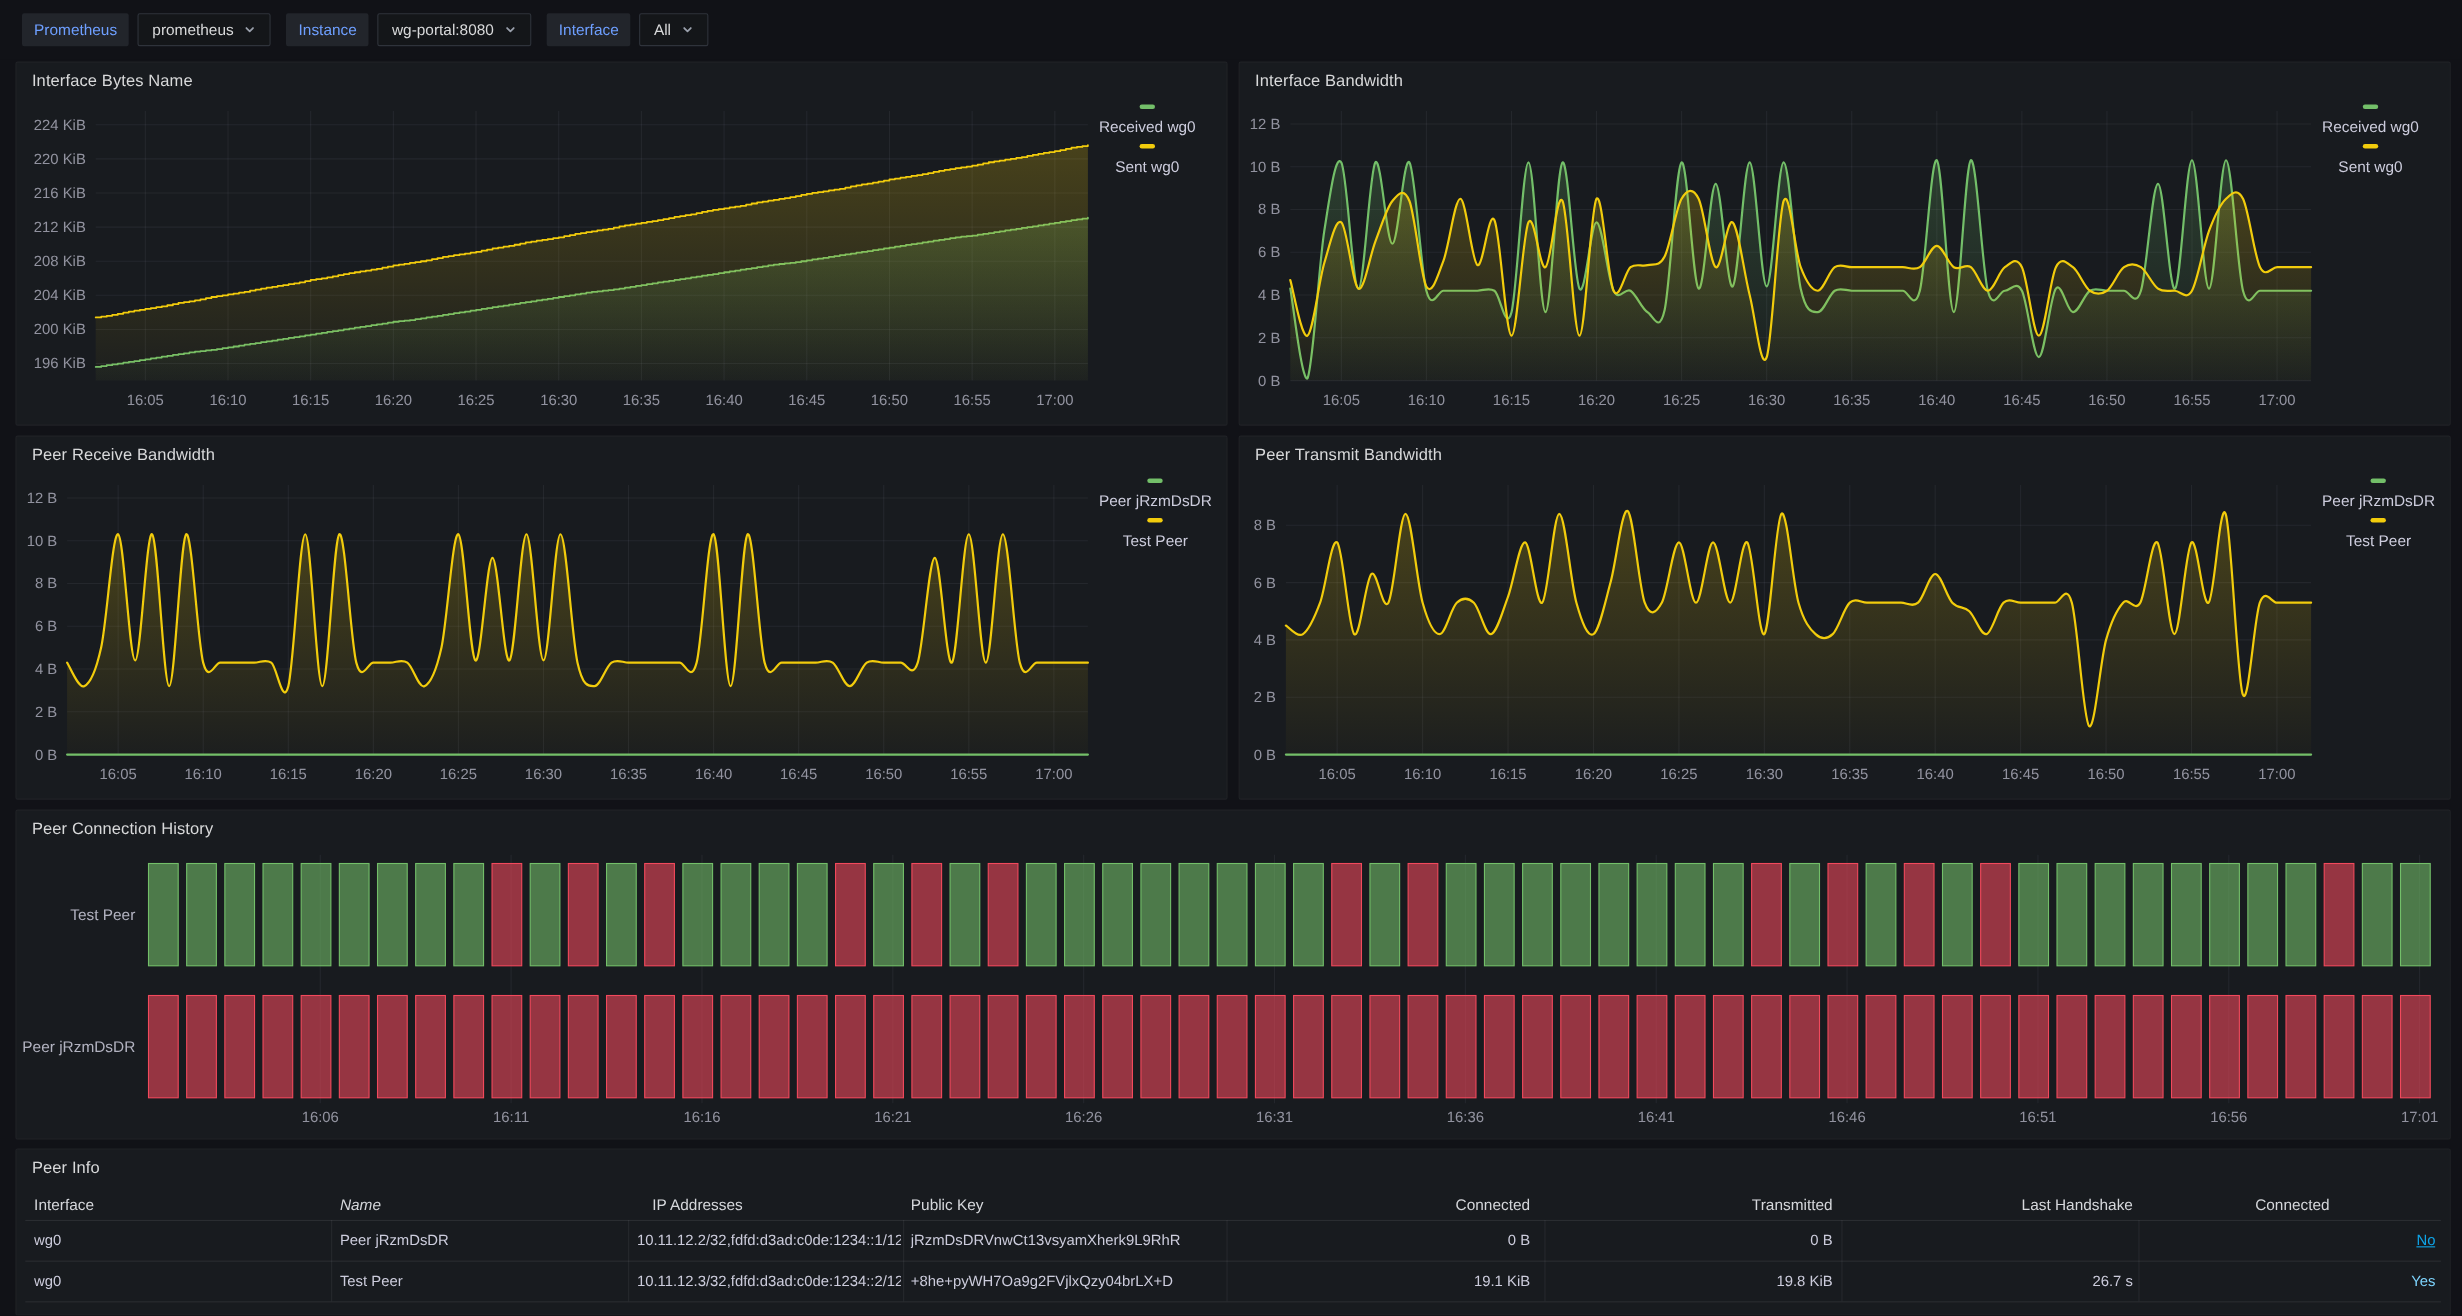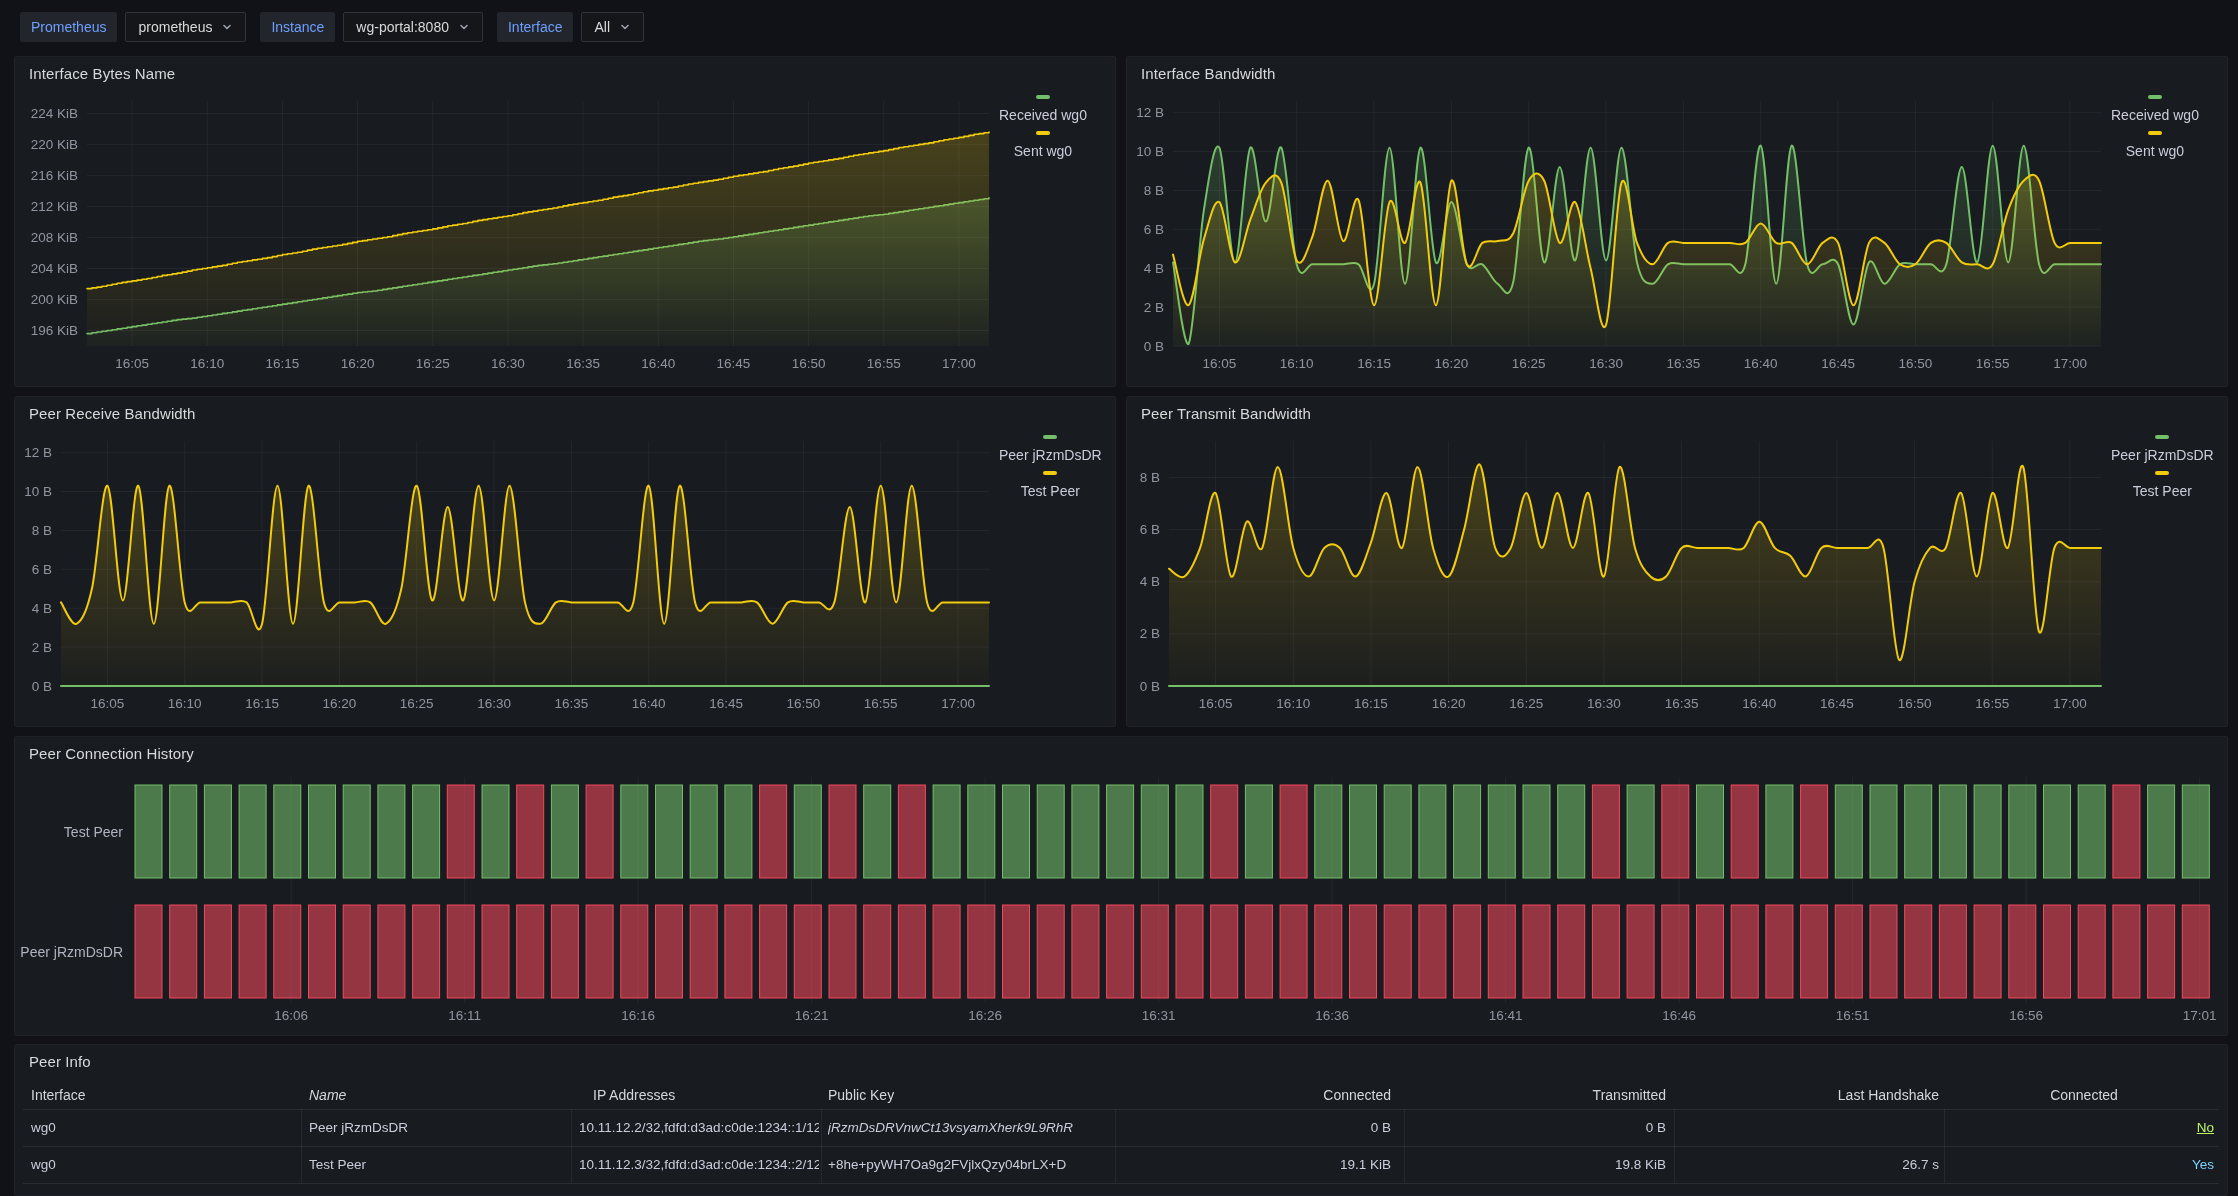--- a/index.html
+++ b/index.html
@@ -517,25 +517,25 @@
       <div class="vline" style="left: 286px; top: 64px; height: 74px;"></div>
       <div class="vline" style="left: 556px; top: 64px; height: 74px;"></div>
       <div class="vline" style="left: 806px; top: 64px; height: 74px;"></div>
       <div class="vline" style="left: 1100px; top: 64px; height: 74px;"></div>
       <div class="vline" style="left: 1389px; top: 64px; height: 74px;"></div>
       <div class="vline" style="left: 1659px; top: 64px; height: 74px;"></div>
       <div class="vline" style="left: 1929px; top: 64px; height: 74px;"></div>
       <div class="tcell" style="left: 16px; top: 64px; width: 266px; text-align: left;">wg0</div>
       <div class="tcell" style="left: 294px; top: 64px; width: 258px; text-align: left;">Peer jRzmDsDR</div>
       <div class="tcell" style="left: 564px; top: 64px; width: 240px; text-align: left;">10.11.12.2/32,fdfd:d3ad:c0de:1234::1/128</div>
-      <div class="tcell" style="left: 813px; top: 64px; width: 283px; text-align: left; font-style: italic;">jRzmDsDRVnwCt13vsyamXherk9L9RhR</div>
+      <div class="tcell" style="left: 813px; top: 64px; width: 283px; text-align: left;">jRzmDsDRVnwCt13vsyamXherk9L9RhR</div>
       <div class="tcell" style="left: 1110px; top: 64px; width: 266px; text-align: right;">0 B</div>
       <div class="tcell" style="left: 1399px; top: 64px; width: 252px; text-align: right;">0 B</div>
       <div class="tcell" style="left: 1667px; top: 64px; width: 257px; text-align: right;"></div>
-      <div class="tcell" style="left: 1939px; top: 64px; width: 260px; text-align: right; color: #bef264; text-decoration: underline;">No</div>
+      <div class="tcell" style="left: 1939px; top: 64px; width: 260px; text-align: right; color: #0ea5e9; text-decoration: underline;">No</div>
       <div class="tcell" style="left: 16px; top: 101px; width: 266px; text-align: left;">wg0</div>
       <div class="tcell" style="left: 294px; top: 101px; width: 258px; text-align: left;">Test Peer</div>
       <div class="tcell" style="left: 564px; top: 101px; width: 240px; text-align: left;">10.11.12.3/32,fdfd:d3ad:c0de:1234::2/128</div>
       <div class="tcell" style="left: 813px; top: 101px; width: 283px; text-align: left;">+8he+pyWH7Oa9g2FVjlxQzy04brLX+D</div>
       <div class="tcell" style="left: 1110px; top: 101px; width: 266px; text-align: right;">19.1 KiB</div>
       <div class="tcell" style="left: 1399px; top: 101px; width: 252px; text-align: right;">19.8 KiB</div>
       <div class="tcell" style="left: 1667px; top: 101px; width: 257px; text-align: right;">26.7 s</div>
       <div class="tcell" style="left: 1939px; top: 101px; width: 260px; text-align: right; color: #7dd3fc;">Yes</div>
     </div>
 </section>

